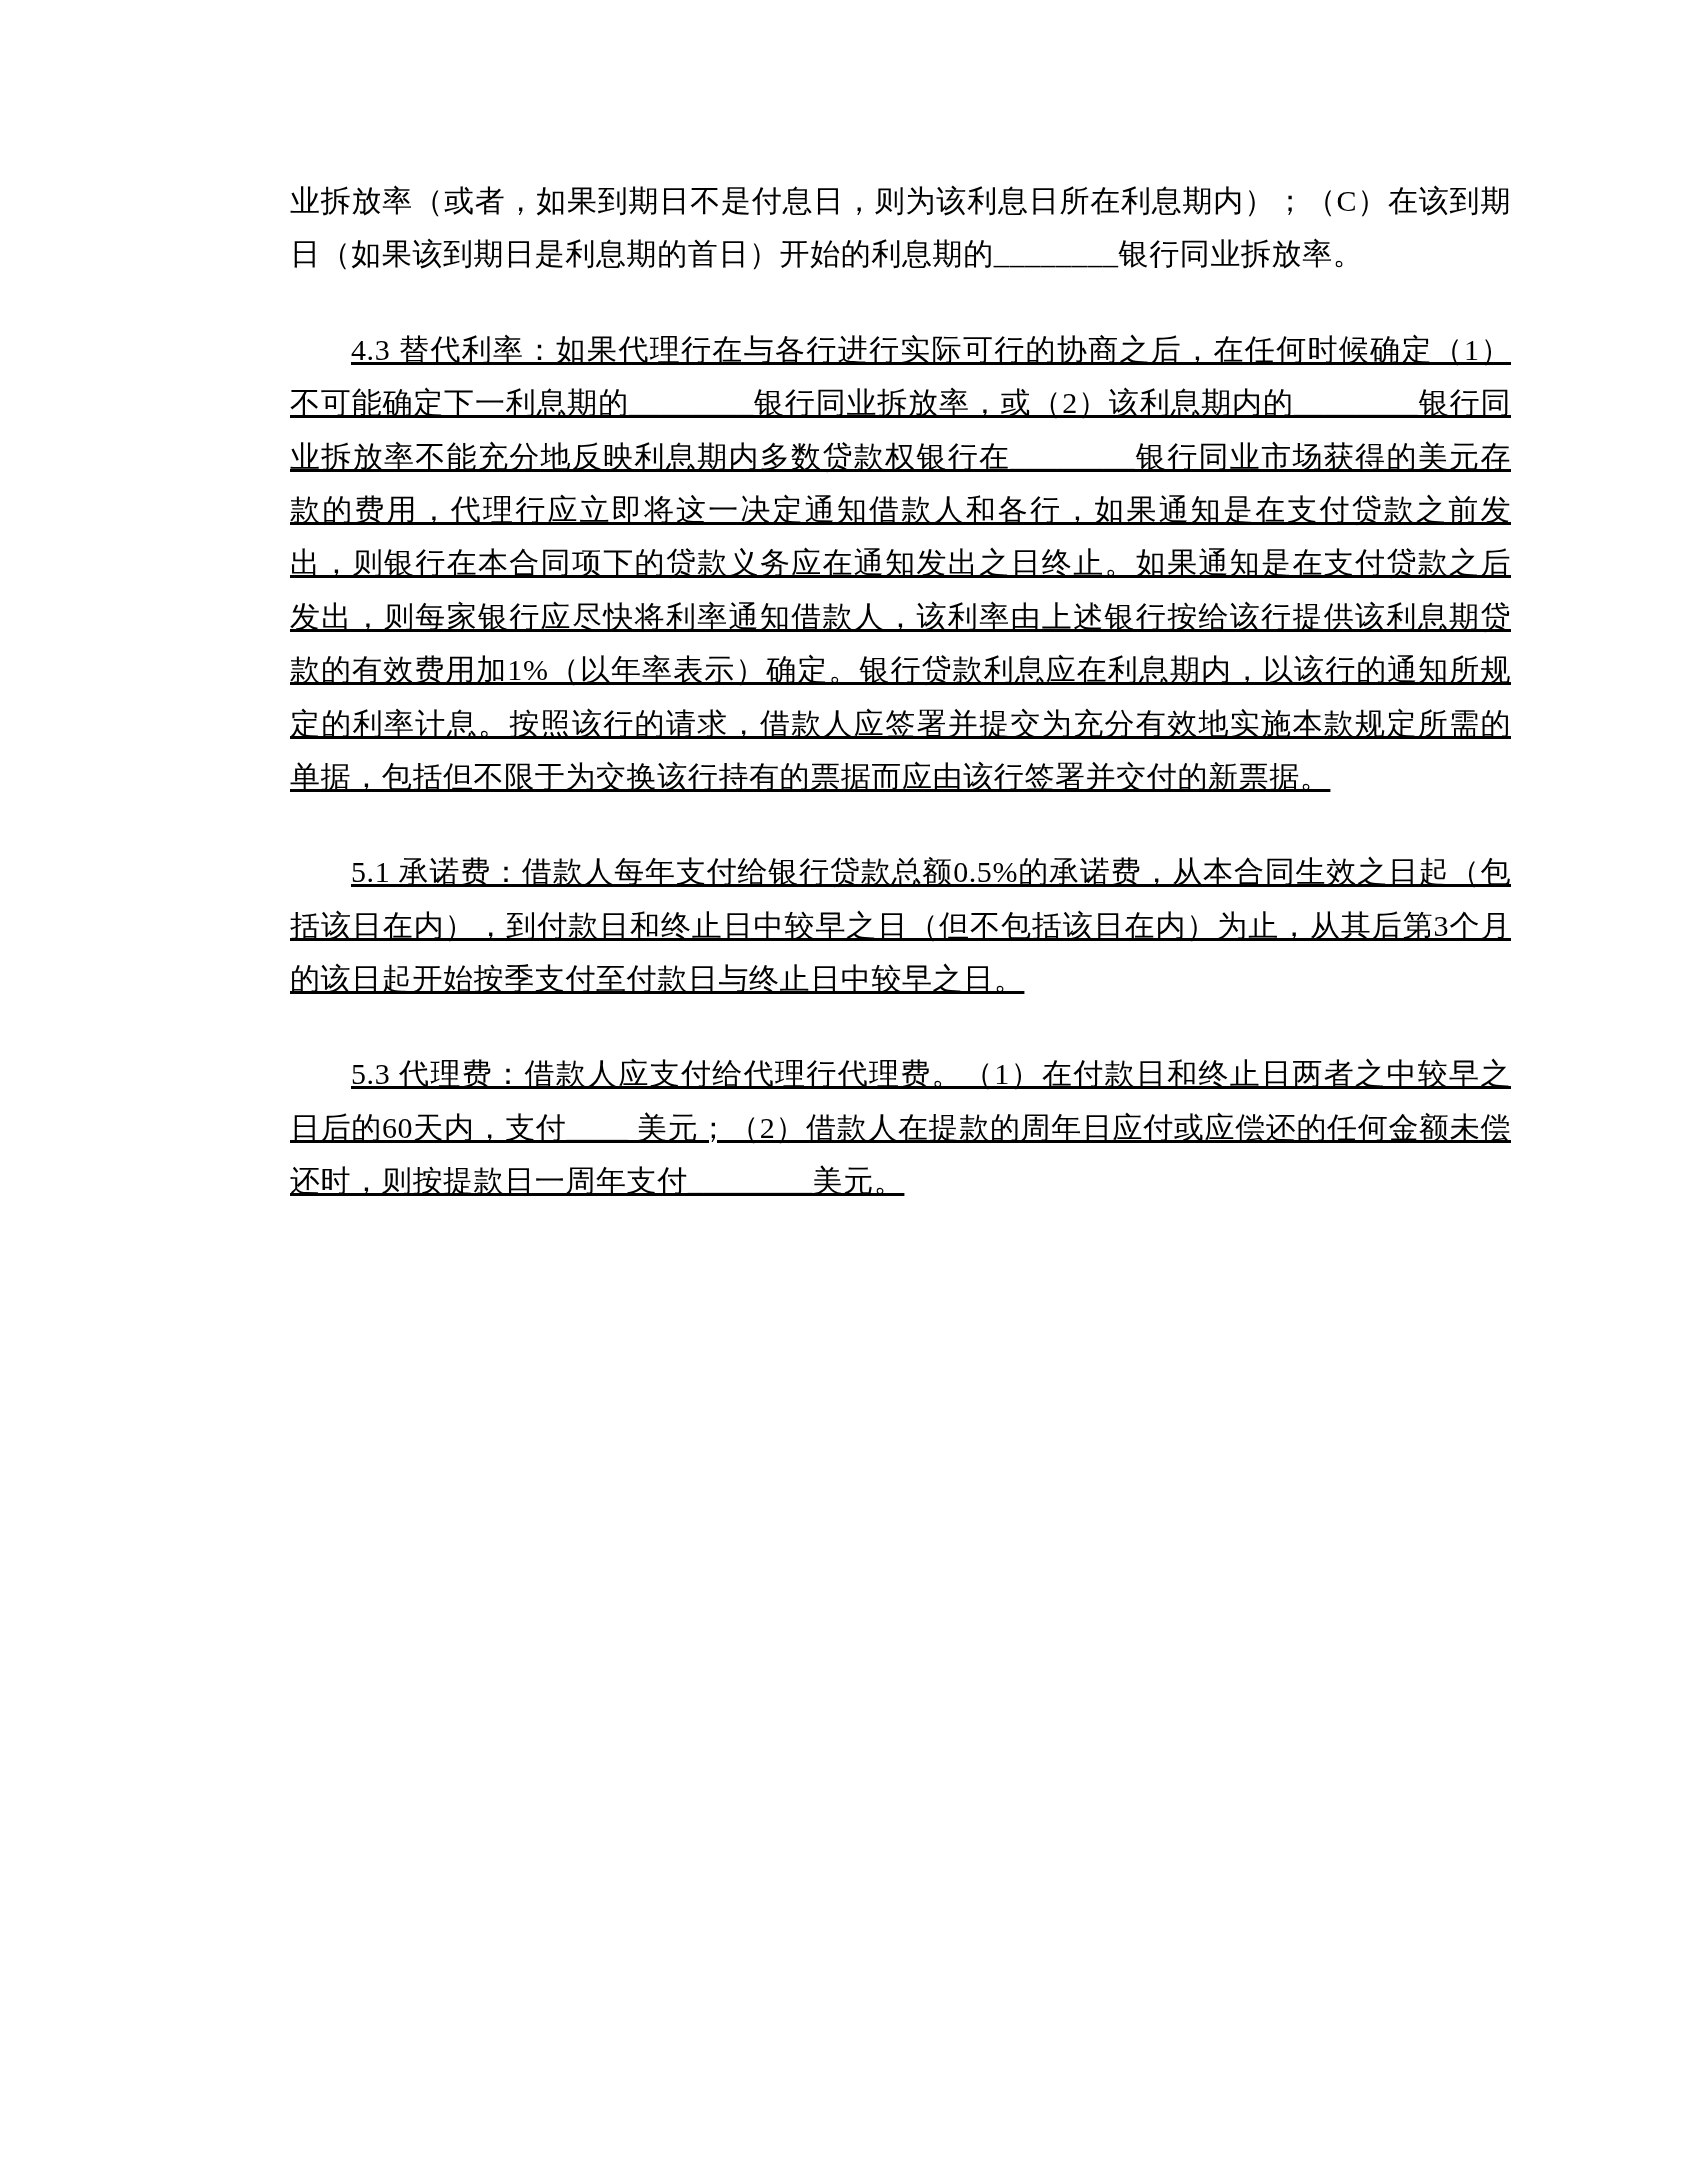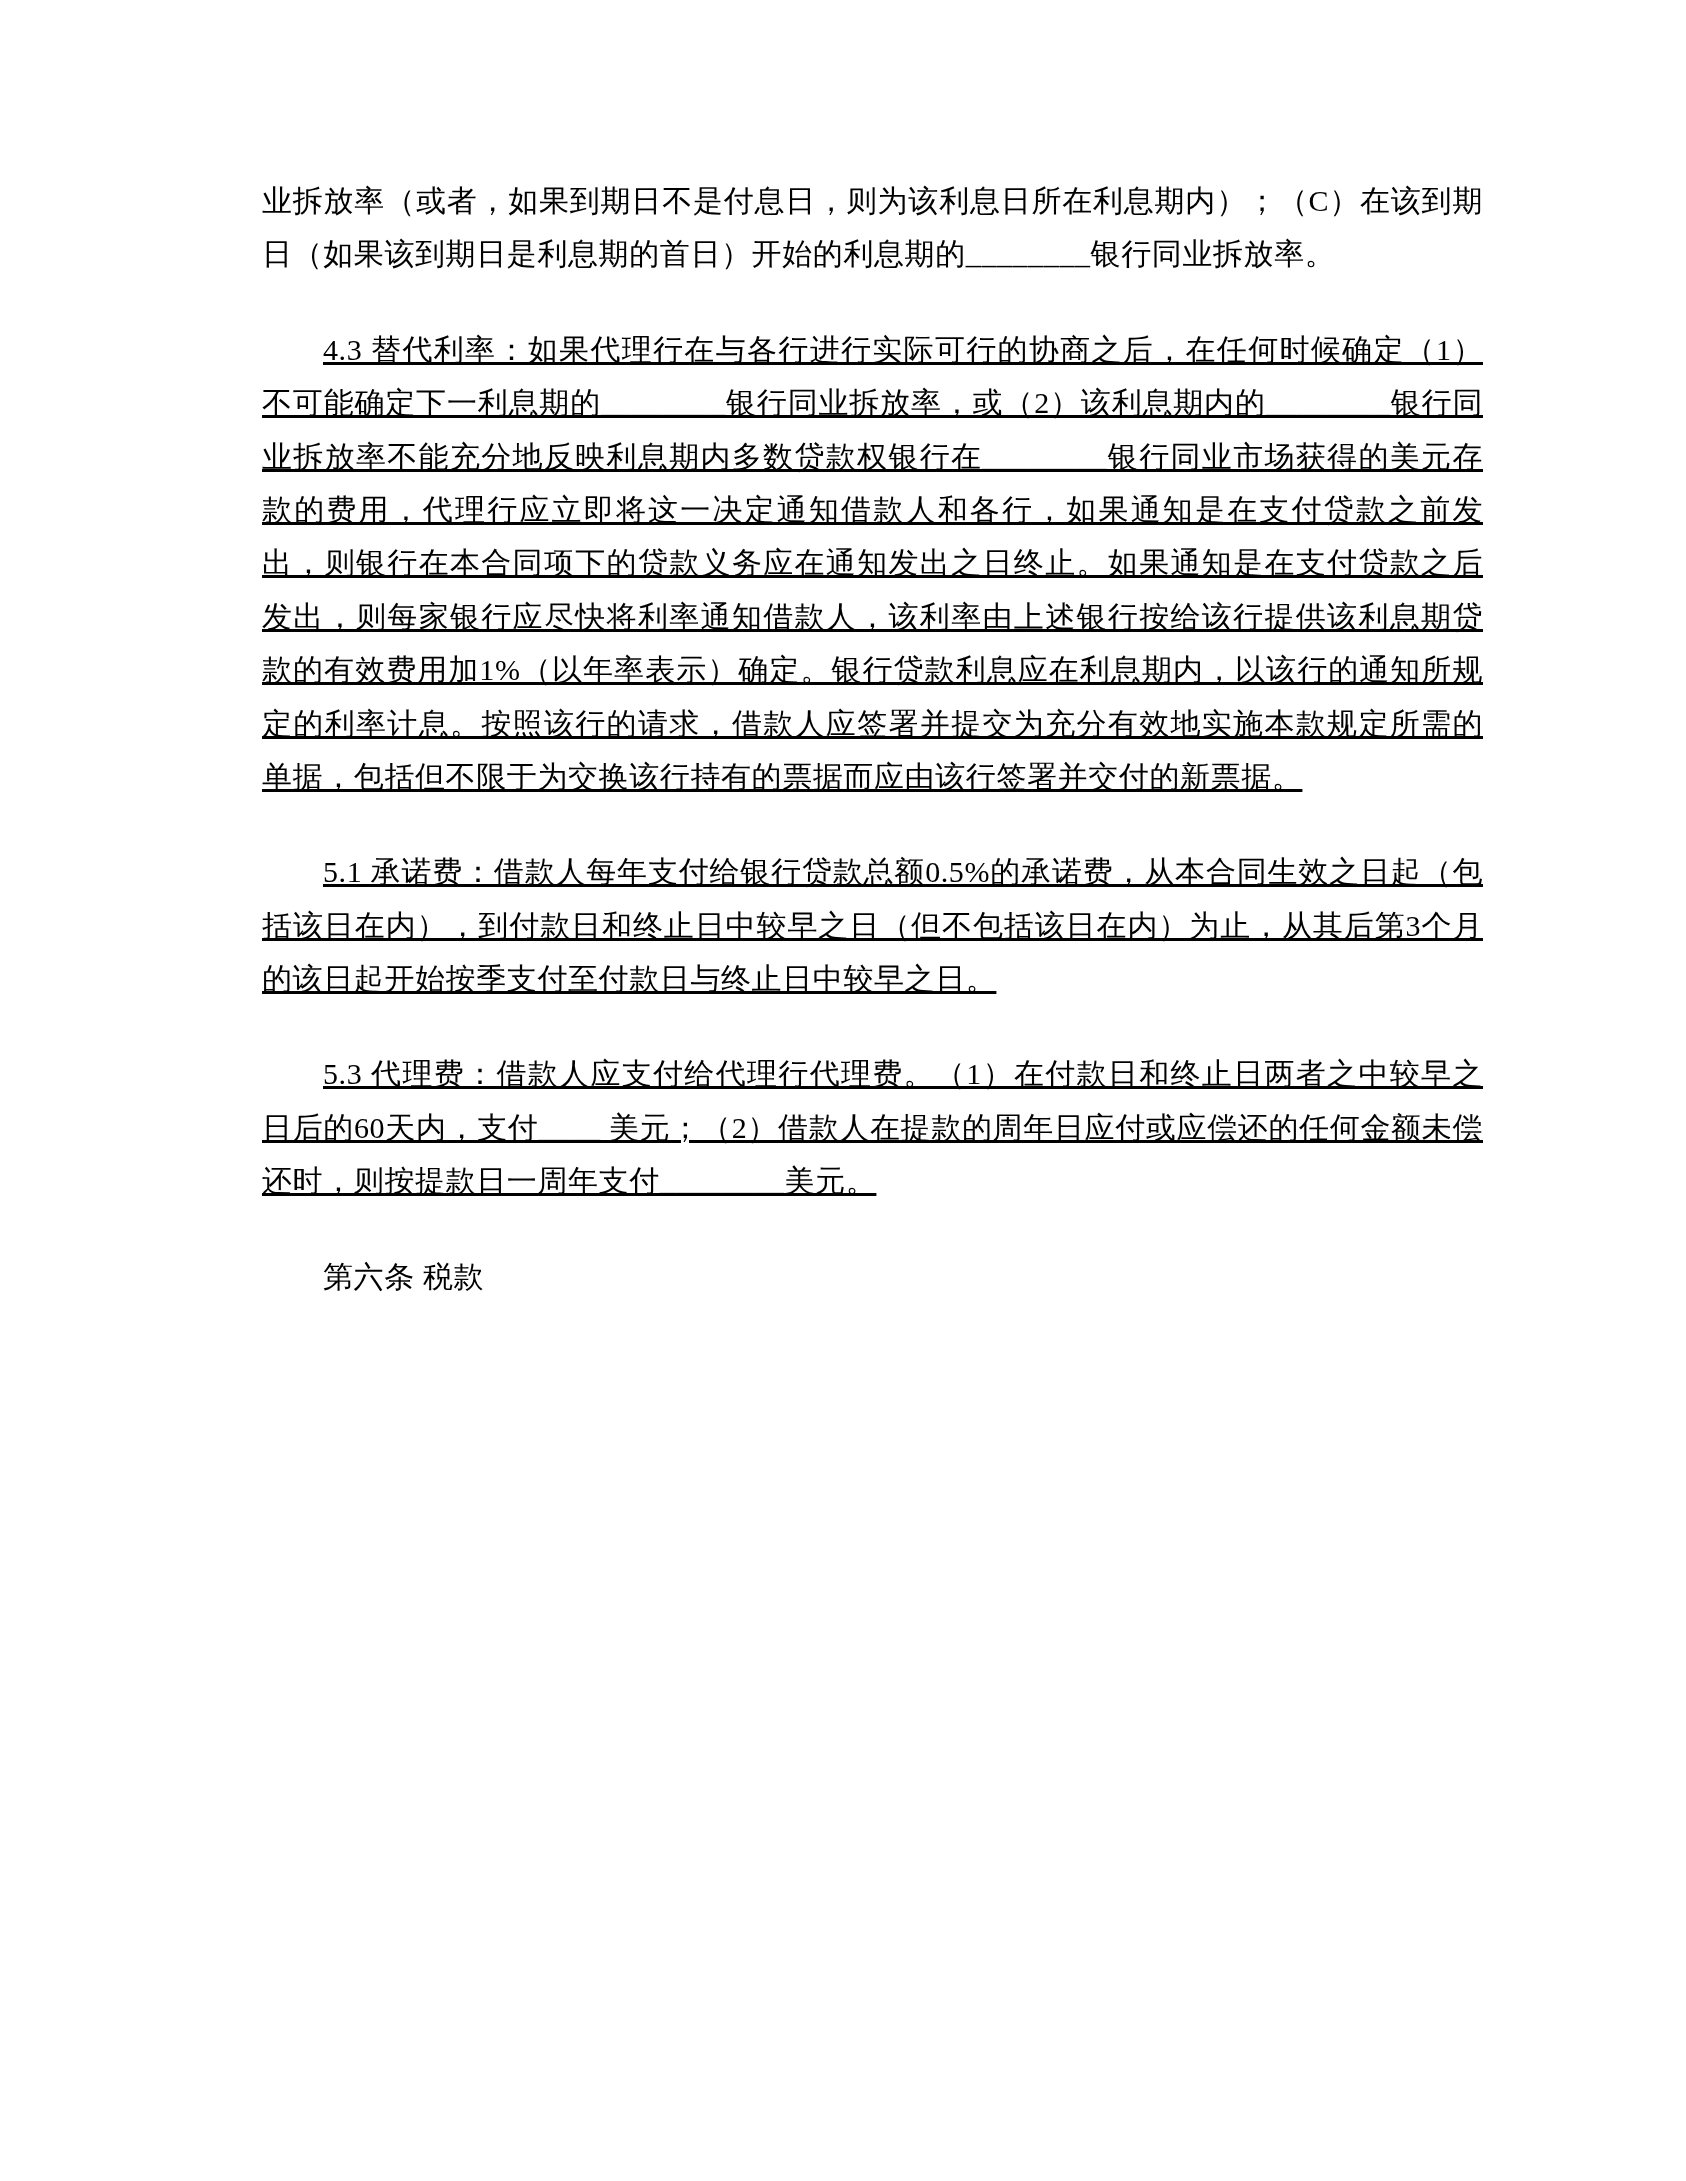--- a/index.html
+++ b/index.html
@@ -15,20 +15,21 @@
   }
   .page {
     box-sizing: border-box;
     width: 1686px;
     height: 2182px;
     padding: 174px 202px 138px 262px;
     background: #ffffff;
   }
   .doc-body {
     width: 1221px;
+    margin-left: 28px;
   }
   p.para {
     margin: 0 0 42px 0;
     font-size: 30px;
     line-height: 1.78;
     text-align: justify;
     text-justify: inter-ideograph;
     letter-spacing: 0.6px;
     word-break: break-all;
   }
@@ -50,17 +51,16 @@
     <p class="para">业拆放率（或者，如果到期日不是付息日，则为该利息日所在利息期内）；（C）在该到期日（如果该到期日是利息期的首日）开始的利息期的________银行同业拆放率。</p>
 
     <p class="para indent">4.3 替代利率：如果代理行在与各行进行实际可行的协商之后，在任何时候确定（1）不可能确定下一利息期的________银行同业拆放率，或（2）该利息期内的________银行同业拆放率不能充分地反映利息期内多数贷款权银行在________银行同业市场获得的美元存款的费用，代理行应立即将这一决定通知借款人和各行，如果通知是在支付贷款之前发出，则银行在本合同项下的贷款义务应在通知发出之日终止。如果通知是在支付贷款之后发出，则每家银行应尽快将利率通知借款人，该利率由上述银行按给该行提供该利息期贷款的有效费用加1%（以年率表示）确定。银行贷款利息应在利息期内，以该行的通知所规定的利率计息。按照该行的请求，借款人应签署并提交为充分有效地实施本款规定所需的单据，包括但不限于为交换该行持有的票据而应由该行签署并交付的新票据。</p>
 
 
     <p class="para indent">5.1 承诺费：借款人每年支付给银行贷款总额0.5%的承诺费，从本合同生效之日起（包括该日在内），到付款日和终止日中较早之日（但不包括该日在内）为止，从其后第3个月的该日起开始按季支付至付款日与终止日中较早之日。</p>
 
 
     <p class="para indent">5.3 代理费：借款人应支付给代理行代理费。（1）在付款日和终止日两者之中较早之日后的60天内，支付____ 美元；（2）借款人在提款的周年日应付或应偿还的任何金额未偿还时，则按提款日一周年支付________美元。</p>
 
-    <p class="para heading">第六条 税款</p>
 
   </div>
 </div>
 
 
 </body></html>

